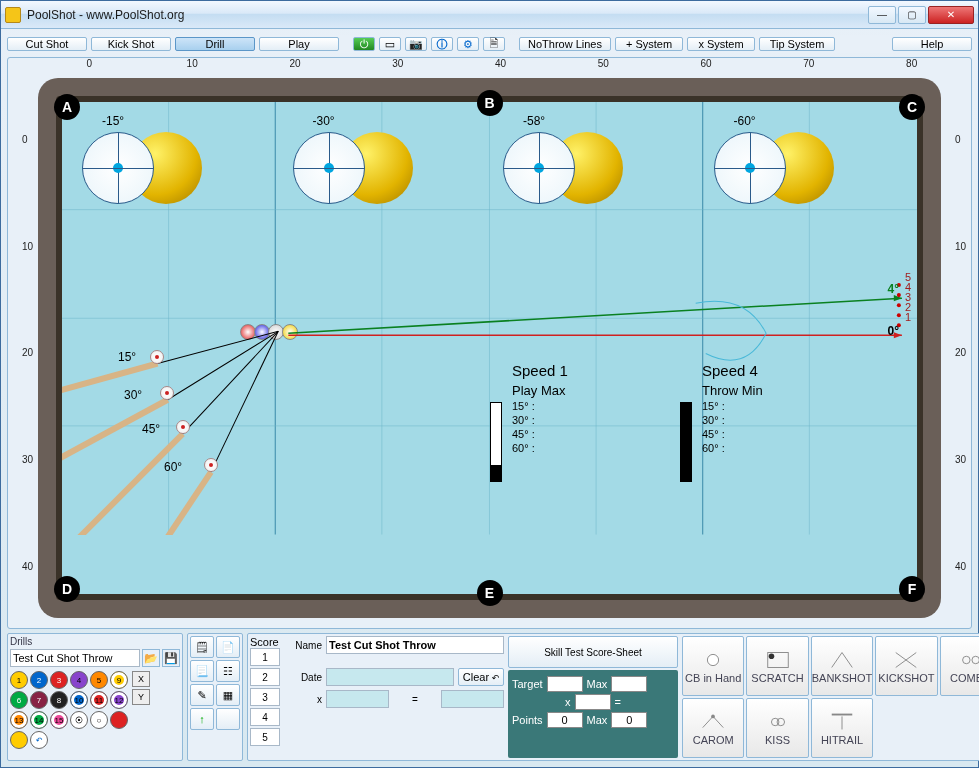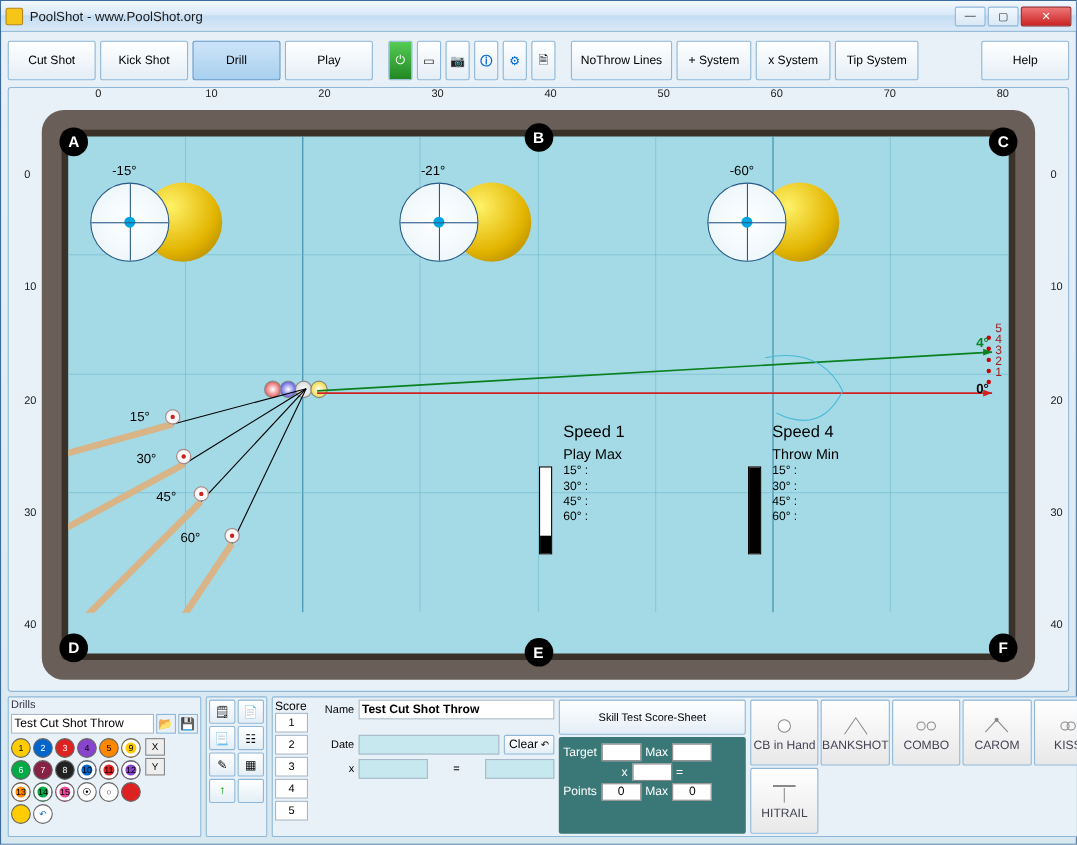--- a/index.html
+++ b/index.html
@@ -6,35 +6,35 @@
 body{width:979px;height:768px;background:#fff;overflow:hidden}
 .window{width:979px;height:768px;border:1px solid #3c6b9e;background:linear-gradient(#e8f0f8,#d8e8f0);display:flex;flex-direction:column}
 .titlebar{height:28px;background:linear-gradient(#f2f8ff 0%,#dae9f8 45%,#c4ddf2 50%,#dae9f8 100%);display:flex;align-items:center;padding:0 4px;border-bottom:1px solid #8fb8d8}
 .titlebar .icon{width:16px;height:16px;margin-right:6px;background:#f5c518;border:1px solid #b58818;border-radius:2px}
 .titlebar .title{flex:1;color:#1a1a1a;font-size:12px}
 .winbtns{display:flex;gap:2px}
 .winbtn{width:28px;height:18px;border:1px solid #8fb8d8;background:linear-gradient(#f2f8ff,#d8e8f4);border-radius:2px;display:flex;align-items:center;justify-content:center;font-size:10px;color:#2a2a2a}
 .winbtn.close{width:46px;background:linear-gradient(#e77,#c22);color:#fff;border-color:#922}
 .content{flex:1;padding:6px;display:flex;flex-direction:column;gap:4px}
 .toolbar{display:flex;gap:4px;align-items:center;background:#e8f0f8;padding:2px 0}
-.tbtn{height:36px;padding:0 8px;border:1px solid #8fb8d8;border-radius:2px;background:linear-gradient(#fff,#e4eef6);display:flex;align-items:center;justify-content:center;min-width:80px;cursor:pointer}
+.tbtn{height:14px;padding:0 8px;border:1px solid #8fb8d8;border-radius:2px;background:linear-gradient(#fff,#e4eef6);display:flex;align-items:center;justify-content:center;min-width:80px;cursor:pointer}
 .tbtn.active{background:linear-gradient(#cde4f8,#a8d0ee);border-color:#5b96c8}
 .tbtn.small{min-width:22px;width:22px;padding:0}
 .tablewrap{flex:1;border:1px solid #8fb8d8;border-radius:3px;background:#e8f0f8;position:relative;overflow:hidden}
 .ruler-x{position:absolute;top:0;left:30px;right:8px;height:16px;display:flex}
 .ruler-x span{flex:1;text-align:center;font-size:10px;color:#222}
 .ruler-y{position:absolute;left:14px;top:28px;bottom:8px;width:14px;display:flex;flex-direction:column}
 .ruler-y span{flex:1;font-size:10px;color:#222;display:flex;align-items:center}
 .ruler-y.right{left:auto;right:2px}
 .pooltbl{position:absolute;top:20px;left:30px;right:30px;bottom:10px;background:#6a5f58;border-radius:20px;padding:18px}
 .felt{width:100%;height:100%;background:#a3dae6;border:6px solid #3a3228;border-radius:4px;position:relative}
 .pocket{position:absolute;width:26px;height:26px;background:#000;border-radius:50%;display:flex;align-items:center;justify-content:center;color:#fff;font-size:14px;font-weight:bold}
 .grid{position:absolute;inset:0;pointer-events:none}
 .grid line{stroke:#6ab5c8;stroke-width:0.5}
-.diagram{position:absolute;top:32px;left:20px;right:20px;height:120px;display:flex;gap:27px}
+.diagram{position:absolute;top:20px;left:20px;right:20px;height:120px;display:flex;gap:27px}
 .diag-unit{flex:1;position:relative}
 .crosshair{position:absolute;width:72px;height:72px;border:1px solid #2a5a8a;border-radius:50%;top:10px;left:0;background:radial-gradient(#fff,#e8f4fa)}
 .crosshair::before,.crosshair::after{content:"";position:absolute;background:#2a5a8a}
 .crosshair::before{top:0;bottom:0;left:50%;width:1px}
 .crosshair::after{left:0;right:0;top:50%;height:1px}
 .crosshair .dot{position:absolute;width:10px;height:10px;background:#00a6e0;border-radius:50%;top:50%;left:50%;transform:translate(-50%,-50%)}
 .obj-ball{position:absolute;width:72px;height:72px;border-radius:50%;background:radial-gradient(circle at 35% 30%,#fff268,#e2b400 60%,#a07800);top:10px;left:48px}
 .diag-lbl{position:absolute;top:-8px;left:20px;font-size:12px;color:#000}
 .cue-ghost{position:absolute;width:14px;height:14px;border:1px solid #a88;border-radius:50%;background:radial-gradient(#fff,#eee)}
 .cue-ghost .rd{width:4px;height:4px;background:#c22;border-radius:50%;margin:4px auto}
@@ -159,21 +159,28 @@
 
           <div class="diagram">
             <div class="diag-unit">
                 <div class="diag-lbl">-15°</div>
                 <div class="obj-ball"></div>
                 <div class="crosshair">
                   <div class="dot"></div>
                 </div>
               </div>
             <div class="diag-unit">
-                <div class="diag-lbl">-21°</div>
+                <div class="diag-lbl">-30°</div>
+                <div class="obj-ball"></div>
+                <div class="crosshair">
+                  <div class="dot"></div>
+                </div>
+              </div>
+            <div class="diag-unit">
+                <div class="diag-lbl">-58°</div>
                 <div class="obj-ball"></div>
                 <div class="crosshair">
                   <div class="dot"></div>
                 </div>
               </div>
             <div class="diag-unit">
                 <div class="diag-lbl">-60°</div>
                 <div class="obj-ball"></div>
                 <div class="crosshair">
                   <div class="dot"></div>
@@ -370,23 +377,36 @@
         </div>
         <div class="modes">
           <div class="mode">
               <svg viewBox="0 0 30 24">
                 <circle cx="15" cy="12" r="6" fill="#fff" stroke="#888"></circle>
               </svg>
               <span>CB in Hand</span>
             </div>
           <div class="mode">
               <svg viewBox="0 0 30 24">
+                <rect x="4" y="4" width="22" height="16" fill="none" stroke="#888"></rect>
+                <circle cx="8" cy="8" r="3" fill="#333"></circle>
+              </svg>
+              <span>SCRATCH</span>
+            </div>
+          <div class="mode">
+              <svg viewBox="0 0 30 24">
                 <path d="M4 20 L15 4 L26 20" fill="none" stroke="#888"></path>
               </svg>
               <span>BANKSHOT</span>
+            </div>
+          <div class="mode">
+              <svg viewBox="0 0 30 24">
+                <path d="M4 4 L26 20 M4 20 L26 4" fill="none" stroke="#888"></path>
+              </svg>
+              <span>KICKSHOT</span>
             </div>
           <div class="mode">
               <svg viewBox="0 0 30 24">
                 <circle cx="10" cy="12" r="4" fill="none" stroke="#888"></circle>
                 <circle cx="20" cy="12" r="4" fill="none" stroke="#888"></circle>
               </svg>
               <span>COMBO</span>
             </div>
           <div class="mode">
               <svg viewBox="0 0 30 24">

